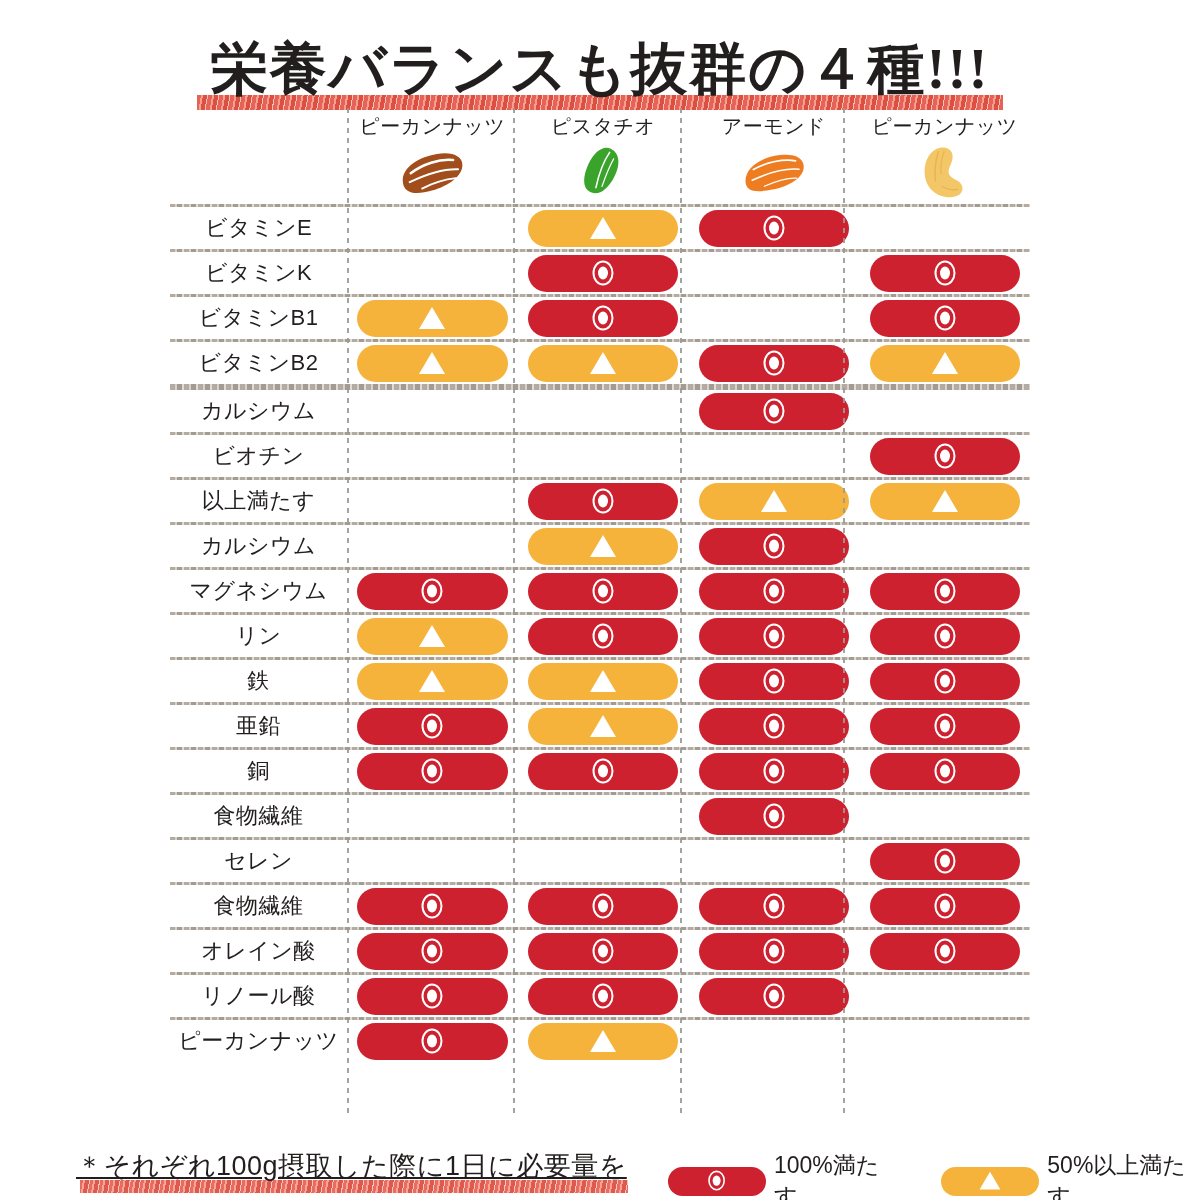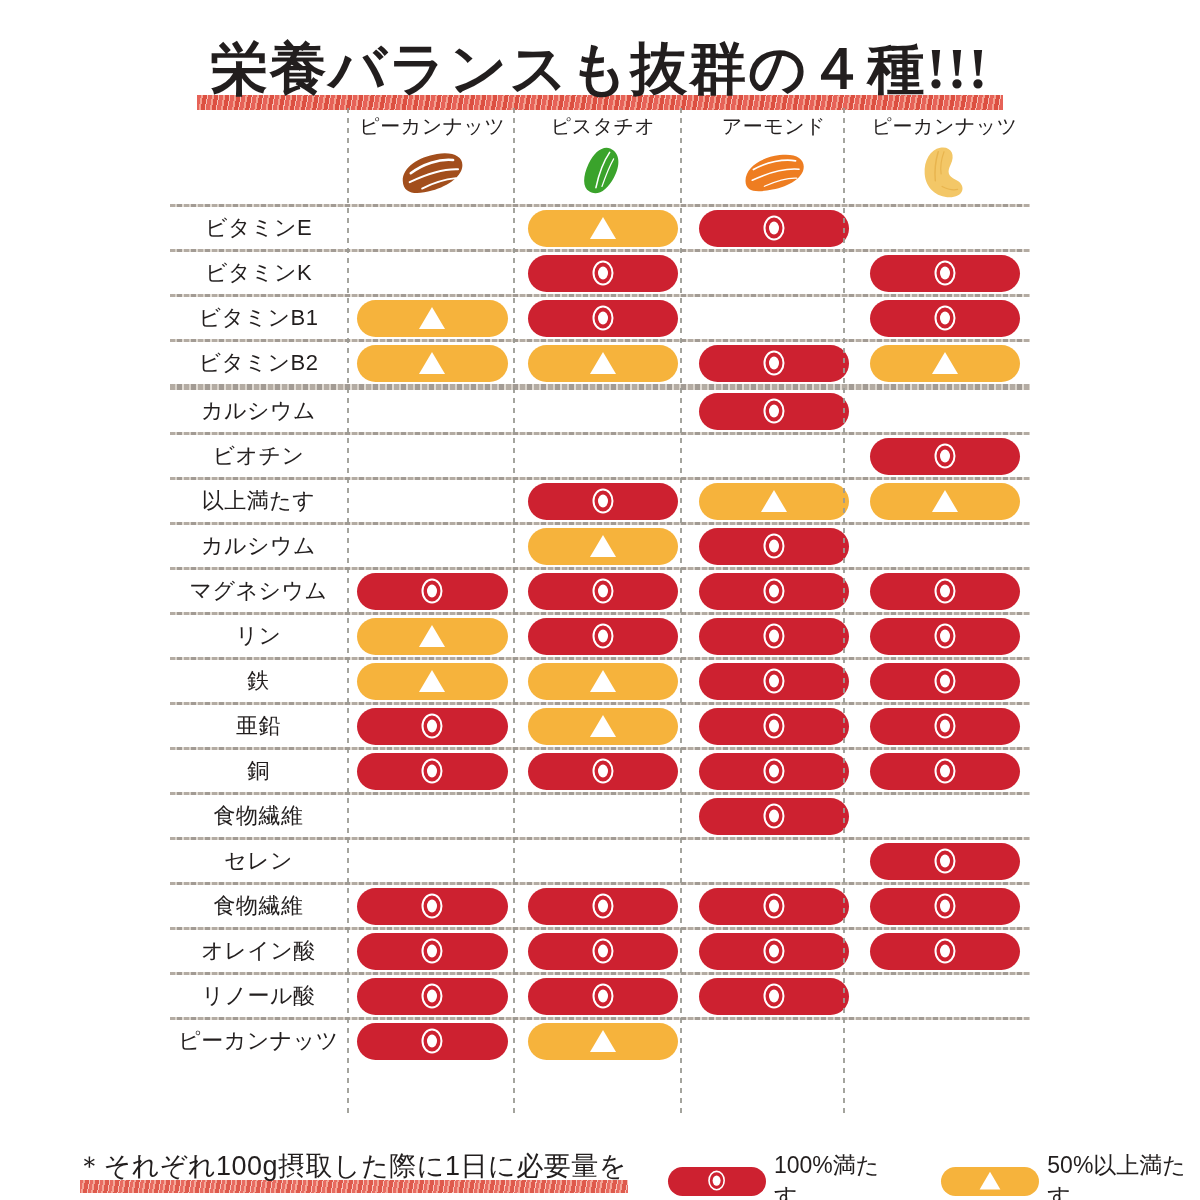--- a/index.html
+++ b/index.html
@@ -79,20 +79,21 @@
     width:2px;height:1010px;
     background:repeating-linear-gradient(180deg,#9a9a93 0 5px, rgba(255,255,255,0) 5px 10px);
     opacity:.9;
   }
   
   .footnote{
     position:absolute;left:76px;top:1148px;
     font-size:27px;
     letter-spacing:.5px;
     z-index:2;
+    text-decoration:underline;
   }
   .footnote-underline{
     position:absolute;left:80px;top:1180px;
     width:548px;height:13px;
     background:repeating-linear-gradient(100deg,
       #e2473a 0 3px, #f0907e 3px 5px, #d6301f 5px 9px, #f4b7ab 9px 10px);
     opacity:.8;
     z-index:1;
   }
   .legend{

